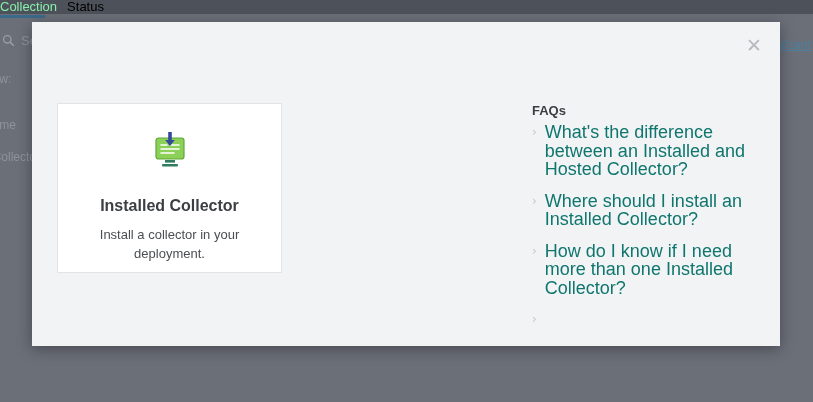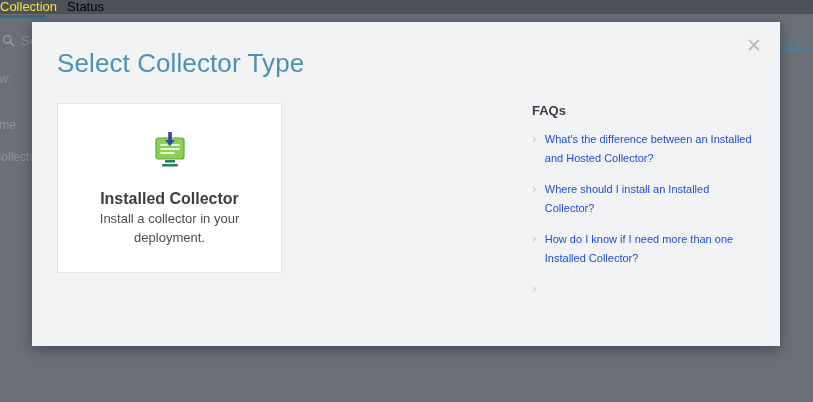--- a/index.html
+++ b/index.html
@@ -30,21 +30,21 @@
     display: flex;
     align-items: flex-start;
   }
   .bg-tab {
     font-size: 13px;
     color: #000000;
     padding: 0 10px 0 0;
     line-height: 14px;
     white-space: nowrap;
   }
-  .bg-tab.active { color: #fde047; }
+  .bg-tab.active { color: #86efac; }
   .bg-tab-underline {
     position: absolute;
     top: 15px; left: 0;
     width: 45px; height: 3px;
     background: #3c6a8a;
   }
   .bg-search-row {
     position: absolute;
     top: 33px; left: 2px;
     display: flex;
@@ -132,63 +132,63 @@
     cursor: pointer;
   }
   .card-icon {
     margin-top: 26px;
     height: 44px;
     display: flex;
     align-items: center;
     justify-content: center;
   }
   .card-title {
-    margin-top: 16px;
+    margin-top: 23px;
     font-size: 16px;
     font-weight: bold;
     color: #3b3e42;
     text-align: center;
   }
   .card-desc {
-    margin-top: 1px;
+    margin-top: 10px;
     font-size: 13px;
     color: #4b4e52;
     text-align: center;
     line-height: 19px;
     width: 172px;
   }
 
   
   .faq {
     position: absolute;
     left: 500px; top: 81px;
     width: 225px;
   }
   .faq-heading {
     font-size: 13px;
     font-weight: bold;
     color: #3b3e42;
-    margin-bottom: 12px;
+    margin-bottom: 5px;
   }
   .faq-item {
     display: flex;
     gap: 8px;
     margin-bottom: 13px;
     cursor: pointer;
   }
   .faq-chevron {
     color: #c4c7ca;
     font-size: 12px;
     line-height: 18px;
     flex: 0 0 auto;
     font-family: "DejaVu Sans", sans-serif;
   }
   .faq-text {
-    font-size: 11px;
-    color: #1d4ed8;
+    font-size: 18px;
+    color: #0f766e;
     line-height: 18.5px;
   }
 </style>
 </head>
 <body>
 
 <div class="app-backdrop">
   <div class="bg-topbar"></div>
 
   <div class="bg-tabs">
@@ -210,21 +210,20 @@
   <div class="bg-show-row">Show:</div>
   <div class="bg-col-name">Name</div>
   <div class="bg-empty-row">No Collectors</div>
   <div class="bg-wizard-link">Wizard</div>
 </div>
 
 <div class="modal">
 
   <div class="modal-close">✕</div>
 
-  <div class="modal-title">Select Collector Type</div>
 
   <div class="cards">
 
     <div class="card">
       <div class="card-icon">
         <svg width="42" height="40" viewBox="0 0 42 40">
           <rect x="7" y="6" width="28" height="21" rx="2.5" fill="#8dd057" stroke="#5fa838" stroke-width="1.2"></rect>
           <g stroke="#ffffff" stroke-width="1.5" stroke-linecap="round">
             <line x1="12" y1="13" x2="18" y2="13"></line>
             <line x1="21" y1="13" x2="30" y2="13"></line>

